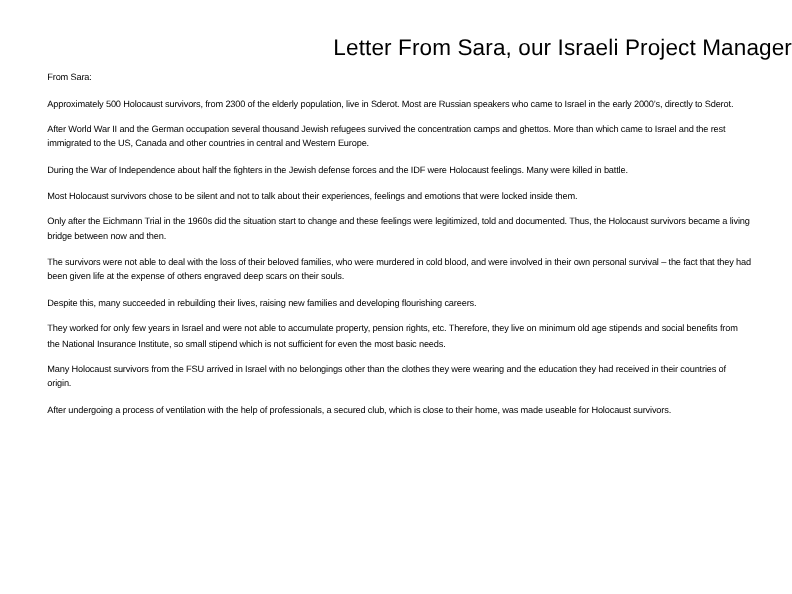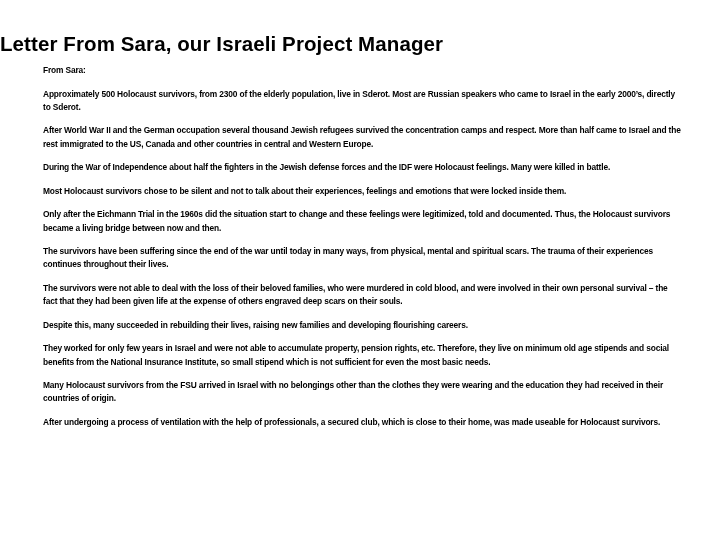--- a/index.html
+++ b/index.html
@@ -3,39 +3,38 @@
   <meta charset="utf-8">
   <style>
     html, body { margin: 0; padding: 0; }
     body {
       width: 720px; height: 540px; background: #ffffff; overflow: hidden;
       font-family: "Liberation Sans", sans-serif; color: #000000;
       position: relative;
     }
     .title {
       position: absolute; left: 0; top: 30px; width: 720px;
-      text-align: left; font-size: 20.5px; line-height: 28px; letter-spacing: 0.1px; font-weight: bold;
+      text-align: right; font-size: 20.5px; line-height: 28px; letter-spacing: 0.1px;
     }
     .body {
       position: absolute; left: 43px; top: 64px; width: 640px;
       font-size: 8.4px; line-height: 13.2px; letter-spacing: -0.15px;
     }
-    .body p { margin: 0 0 10.4px 0; font-weight: bold; }
+    .body p { margin: 0 0 10.4px 0; }
   </style>
 </head>
 <body>
 
 <div class="title">Letter From Sara, our Israeli Project Manager</div>
 
 <div class="body">
   <p>From Sara:</p>
   <p>Approximately 500 Holocaust survivors, from 2300 of the elderly population, live in Sderot. Most are Russian speakers who came to Israel in the early 2000’s, directly to Sderot.</p>
-  <p>After World War II and the German occupation several thousand Jewish refugees survived the concentration camps and respect. More than half came to Israel and the rest immigrated to the US, Canada and other countries in central and Western Europe.</p>
+  <p>After World War II and the German occupation several thousand Jewish refugees survived the concentration camps and ghettos. More than which came to Israel and the rest immigrated to the US, Canada and other countries in central and Western Europe.</p>
   <p>During the War of Independence about half the fighters in the Jewish defense forces and the IDF were Holocaust feelings. Many were killed in battle.</p>
   <p>Most Holocaust survivors chose to be silent and not to talk about their experiences, feelings and emotions that were locked inside them.</p>
   <p>Only after the Eichmann Trial in the 1960s did the situation start to change and these feelings were legitimized, told and documented. Thus, the Holocaust survivors became a living bridge between now and then.</p>
-  <p>The survivors have been suffering since the end of the war until today in many ways, from physical, mental and spiritual scars. The trauma of their experiences continues throughout their lives.</p>
   <p>The survivors were not able to deal with the loss of their beloved families, who were murdered in cold blood, and were involved in their own personal survival – the fact that they had been given life at the expense of others engraved deep scars on their souls.</p>
   <p>Despite this, many succeeded in rebuilding their lives, raising new families and developing flourishing careers.</p>
   <p>They worked for only few years in Israel and were not able to accumulate property, pension rights, etc. Therefore, they live on minimum old age stipends and social benefits from the National Insurance Institute, so small stipend which is not sufficient for even the most basic needs.</p>
   <p>Many Holocaust survivors from the FSU arrived in Israel with no belongings other than the clothes they were wearing and the education they had received in their countries of origin.</p>
   <p>After undergoing a process of ventilation with the help of professionals, a secured club, which is close to their home, was made useable for Holocaust survivors.</p>
 </div>
 
 </body></html>

